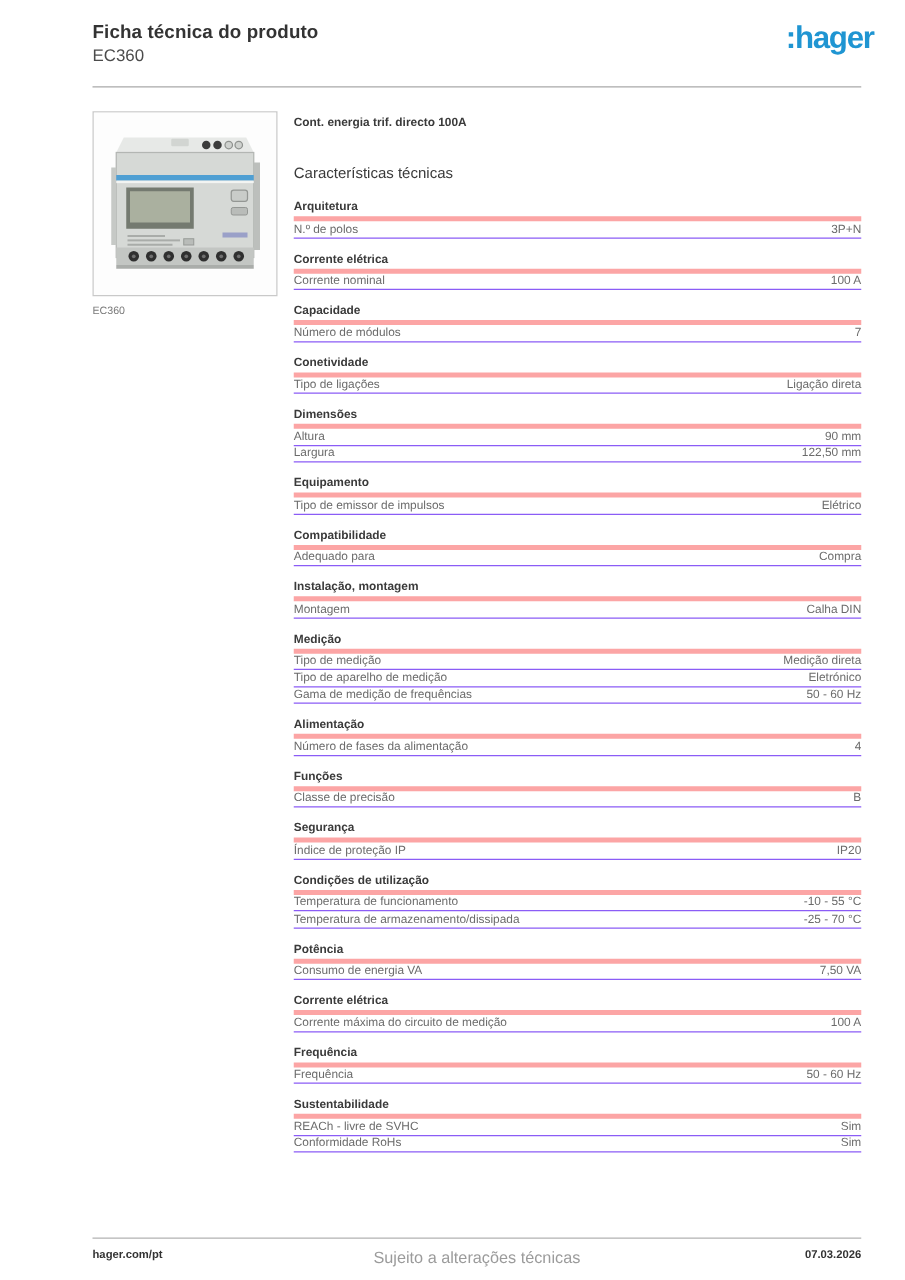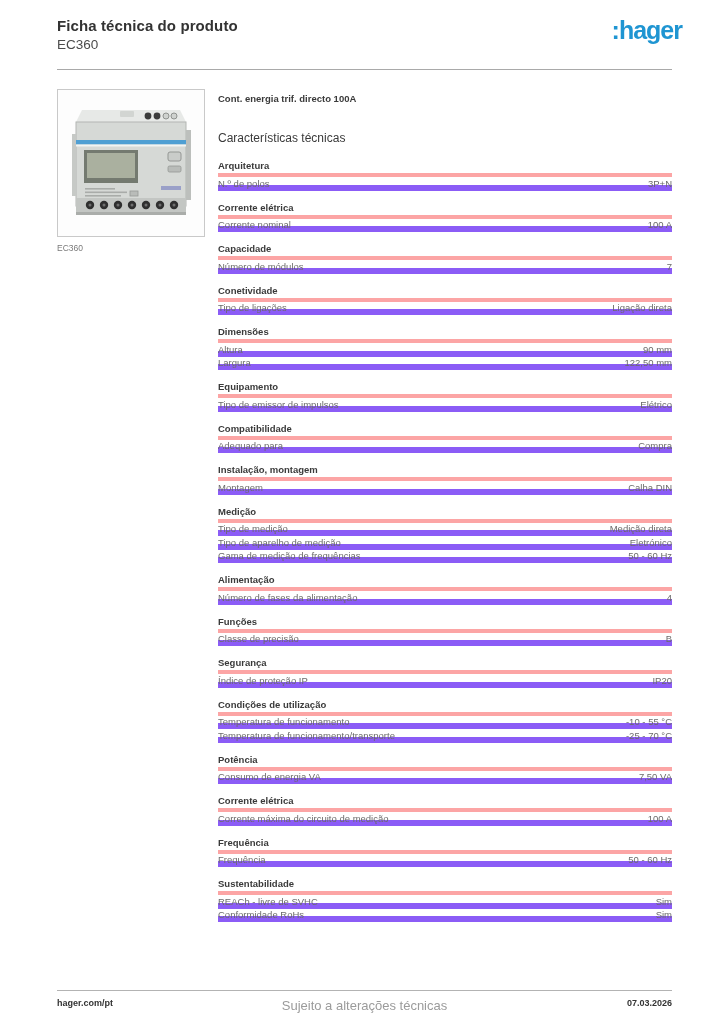--- a/index.html
+++ b/index.html
@@ -3,21 +3,21 @@
 <meta charset="utf-8">
 <style>
   * { margin: 0; padding: 0; box-sizing: border-box; }
   html, body { background: #ffffff; }
   body {
     width: 724px; height: 1024px;
     position: relative;
     font-family: "Liberation Sans", "DejaVu Sans", sans-serif;
     overflow: hidden;
   }
-  .page { position: absolute; left: 57px; top: 0; width: 615px; height: 1024px; }
+  .page { position: absolute; left: 74px; top: 0; width: 615px; height: 1024px; }
 
   
   .doc-header { position: relative; padding-top: 17px; height: 70px; border-bottom: 1px solid #a9a9a9; }
   .doc-title { font-size: 15px; font-weight: bold; color: #333333; letter-spacing: .1px; }
   .doc-subtitle { font-size: 13.5px; color: #4b4b4b; margin-top: 3px; }
   .logo { position: absolute; right: -10px; top: 16px; font-size: 25px; font-weight: bold; letter-spacing: -1px; }
 
   
   .main { display: flex; margin-top: 19px; }
   .left-col { width: 148px; flex: 0 0 148px; }
@@ -30,21 +30,21 @@
   .spec-table { margin-top: 15px; }
 
   .spec-section { margin-bottom: 11px; }
   .spec-section-title {
     font-size: 9.5px; font-weight: bold; color: #3a3a3a;
     line-height: 11px; padding-bottom: 2px; border-bottom: 4px solid #fca5a5;
   }
   .spec-row {
     display: flex; justify-content: space-between; align-items: baseline;
     font-size: 9.5px; color: #6b6b6b; line-height: 10px;
-    padding: 1.5px 0 1px; border-bottom: 6px solid #8b5cf6; height: 13.5px;
+    padding: 1.5px 0 1px; border-bottom: 1px solid #8b5cf6; height: 13.5px;
   }
   .spec-label { white-space: nowrap; }
   .spec-value { white-space: nowrap; text-align: right; }
 
   
   .doc-footer {
     position: absolute; left: 0; right: 0; top: 990px;
     border-top: 1px solid #b3b3b3; padding-top: 7px;
     display: flex; justify-content: space-between; align-items: baseline;
   }
@@ -224,21 +224,21 @@
               <span class="spec-value">IP20</span>
             </div>
           </div>
           <div class="spec-section">
             <div class="spec-section-title">Condições de utilização</div>
             <div class="spec-row">
               <span class="spec-label">Temperatura de funcionamento</span>
               <span class="spec-value">-10 - 55 °C</span>
             </div>
             <div class="spec-row">
-              <span class="spec-label">Temperatura de funcionamento/transporte</span>
+              <span class="spec-label">Temperatura de armazenamento/dissipada</span>
               <span class="spec-value">-25 - 70 °C</span>
             </div>
           </div>
           <div class="spec-section">
             <div class="spec-section-title">Potência</div>
             <div class="spec-row">
               <span class="spec-label">Consumo de energia VA</span>
               <span class="spec-value">7,50 VA</span>
             </div>
           </div>

